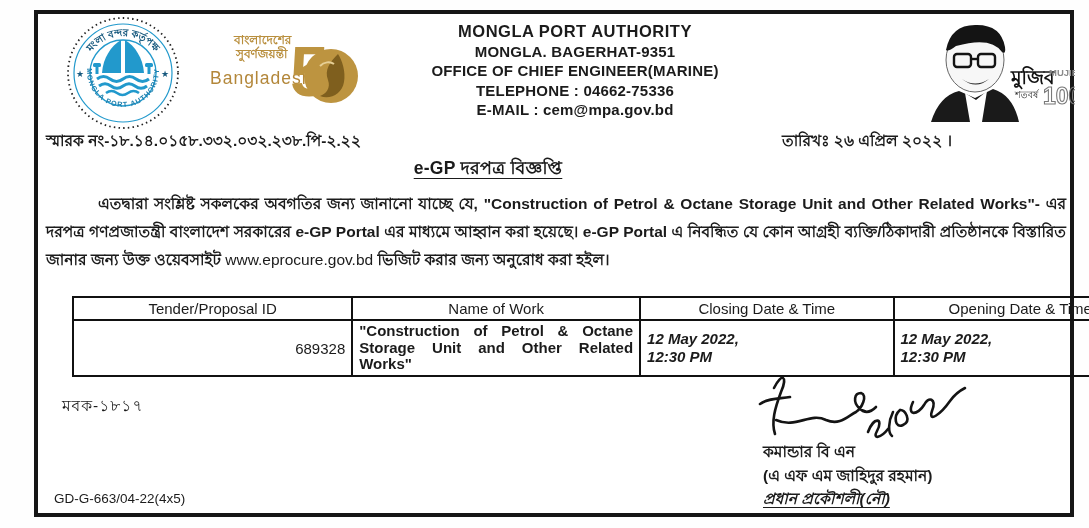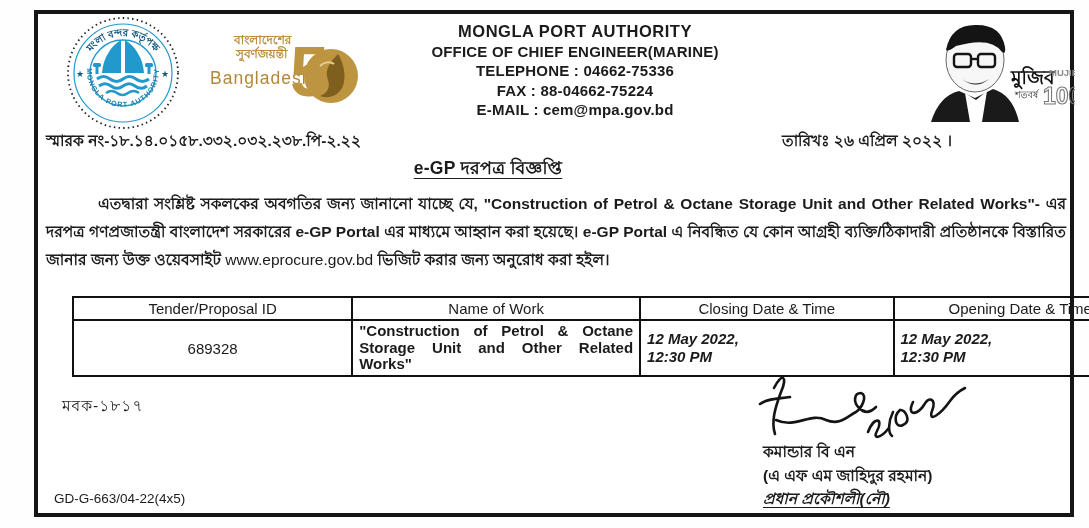--- a/index.html
+++ b/index.html
@@ -27,21 +27,21 @@
   .body-par   { left:46px; top:190px; width:1020px; font-size:15.5px; font-weight:bold;
                 line-height:28px; text-align:justify; text-indent:52px; }
   .body-par .regular { font-weight:normal; }
 
   
   .tender-table { left:72px; top:296px; width:1076px; border:2px solid #111; border-collapse:collapse; table-layout:fixed; }
   .tender-table th, .tender-table td { border:2px solid #111; padding:2px 6px; font-size:15px; }
   .tender-table th { font-weight:normal; height:23px; text-align:center; }
   .tender-table td { height:56px; vertical-align:middle; }
   .col-id  { width:26%; }  .col-work{ width:26.8%; } .col-close{ width:23.6%; } .col-open{ width:23.6%; }
-  .cell-id { text-align:center; font-size:15.5px;margin-top:26px; }
+  .cell-id { text-align:right; font-size:15.5px;margin-top:26px; }
   .cell-work { font-weight:bold; font-size:14.5px; line-height:16.5px; text-align:justify; vertical-align:top; padding-top:3px; }
   .cell-date { text-align:left; font-weight:bold; line-height:18px;font-style:italic; }
   .cell-date span { display:block; }
 
   .memo-code  { left:62px; top:394px; font-size:15.5px; letter-spacing:1px; }
   .print-code { left:54px; top:491px; font-size:13.5px; }
 
   .sig-block  { left:763px; top:440px; font-size:15.5px; font-weight:bold; line-height:23.5px; }
   .sig-title  { text-decoration:underline; text-underline-offset:3px;font-style:italic; }
   .sig-draw   { left:750px; top:368px; }
@@ -96,23 +96,23 @@
       <g>
         <circle cx="129" cy="50" r="27" fill="#bd9440"></circle>
         <path d="M136,28 C128,36 122,44 126,54 C129,62 124,68 118,70 C128,74 140,68 142,56 C144,46 140,34 136,28 Z" fill="#7f5f1e"></path>
         <path d="M118,40 C122,36 128,35 132,38" stroke="#e6cf96" stroke-width="2" fill="none"></path>
       </g>
     </svg>
   </div>
 
   <div class="abs head-block">
     <div class="org">MONGLA PORT AUTHORITY</div>
+    <div>MONGLA. BAGERHAT-9351</div>
     <div>OFFICE OF CHIEF ENGINEER(MARINE)</div>
     <div>TELEPHONE : 04662-75336</div>
-    <div>FAX :  88-04662-75224</div>
     <div>E-MAIL : cem@mpa.gov.bd</div>
   </div>
 
   <div class="abs logo-mujib">
     <svg width="160" height="108" viewBox="0 0 160 108">
       <g>
         <path d="M16,106 Q24,80 44,75 L60,82 L78,73 Q98,79 104,106 Z" fill="#1a1a1a"></path>
         <path d="M50,77 L61,84 L72,75 L67,106 L55,106 Z" fill="#ffffff"></path>
         <ellipse cx="60" cy="44" rx="29" ry="32" fill="#f7f7f7" stroke="#666" stroke-width="1"></ellipse>
         <path d="M31,34 Q36,8 62,9 Q86,9 90,31 Q91,39 87,36 Q76,20 41,30 Q33,36 31,34 Z" fill="#141414"></path>

